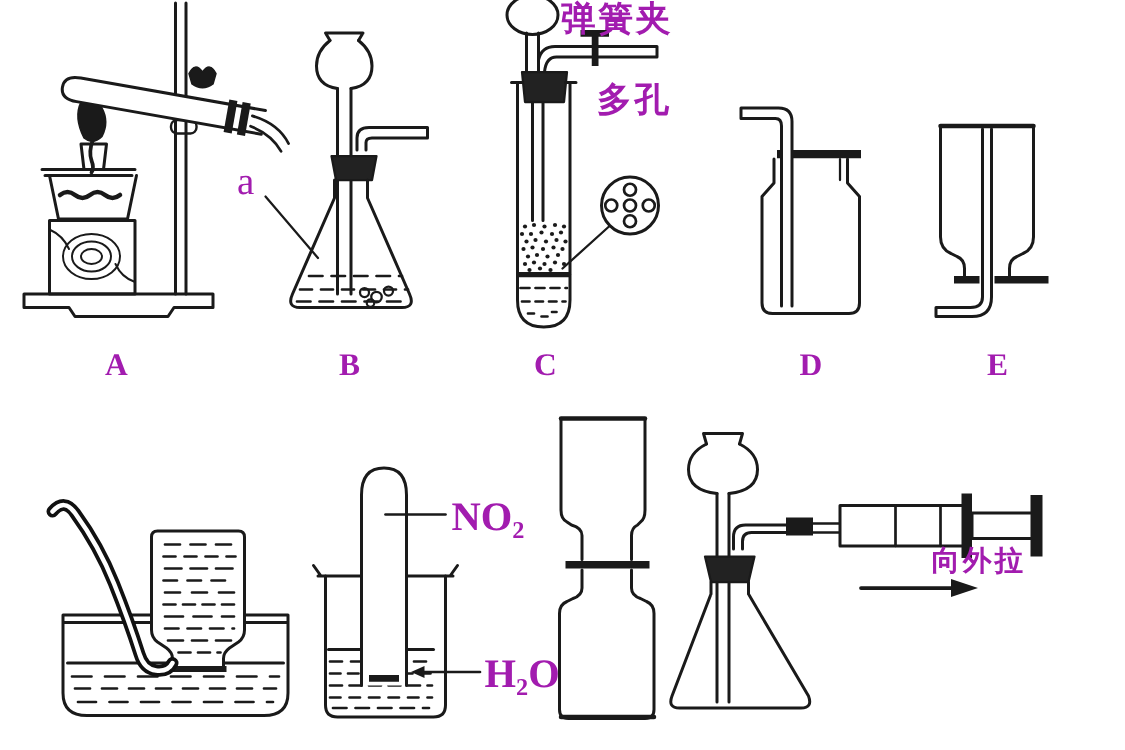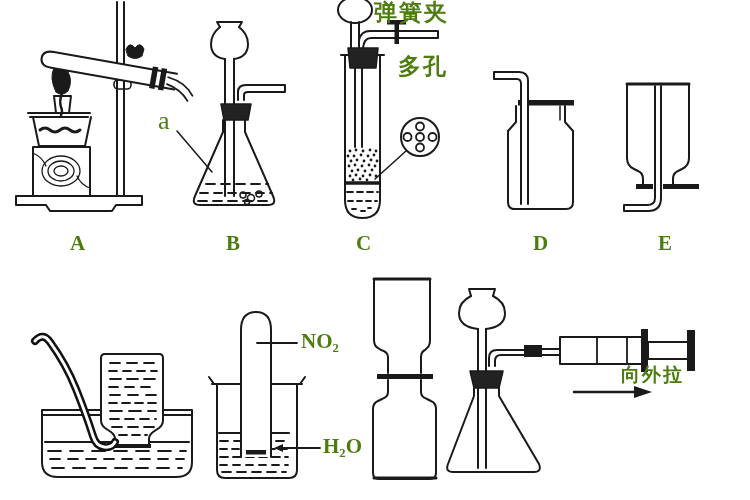--- a/index.html
+++ b/index.html
@@ -1,23 +1,23 @@
 <!DOCTYPE html>
 <html><head>
 <meta charset="utf-8">
 <style>
   html,body{margin:0;padding:0;}
   body{width:750px;height:500px;background:#ffffff;font-family:"Liberation Sans",sans-serif;}
   .canvas{position:relative;width:750px;height:500px;background:#fff;overflow:hidden;}
   .canvas svg{position:absolute;left:0;top:0;}
-  .lbl{position:absolute;color:#4d7c0f;line-height:1;white-space:nowrap;user-select:none;}
+  .lbl{position:absolute;color:#a21caf;line-height:1;white-space:nowrap;user-select:none;}
   .cap{font-family:"Liberation Serif",serif;font-size:21px;font-weight:600;}
   .pt-a{font-family:"Liberation Serif",serif;font-size:26px;}
   .cjk{font-weight:700;letter-spacing:2px;}
-  .chem{font-family:"Liberation Serif",serif;font-size:21px;font-weight:700;}
+  .chem{font-family:"Liberation Serif",serif;font-size:27px;font-weight:700;}
 </style>
 </head>
 <body>
 
 <div class="canvas">
 <svg width="750" height="500" viewBox="0 0 750 500" fill="none" stroke="#1a1a1a" stroke-width="2" stroke-linecap="round" stroke-linejoin="round">
 
   <g>
     <path d="M117,2 V196 M124,2 V196"></path>
     <path d="M16,196 h126 v9 h-26 l-4,6 h-62 l-4,-6 h-30 z"></path>

